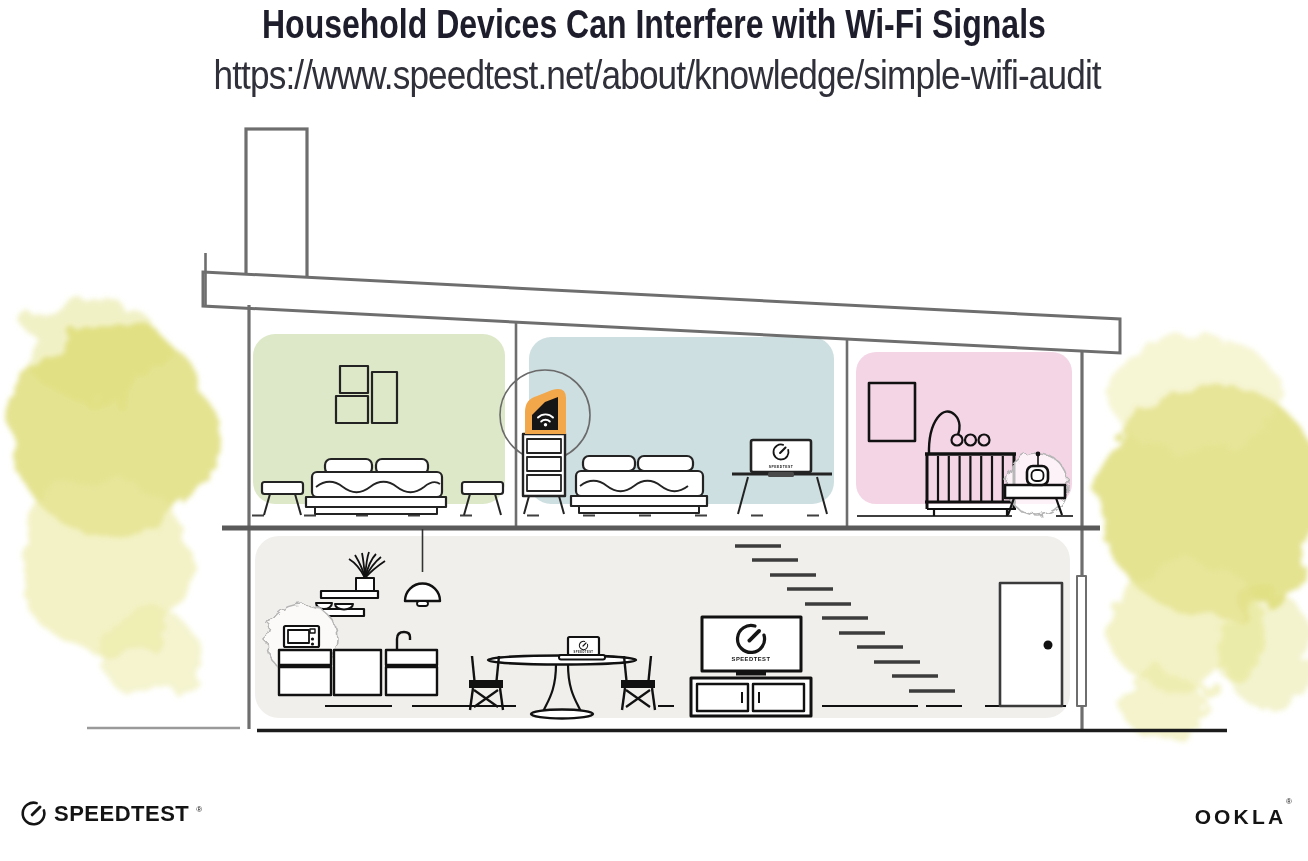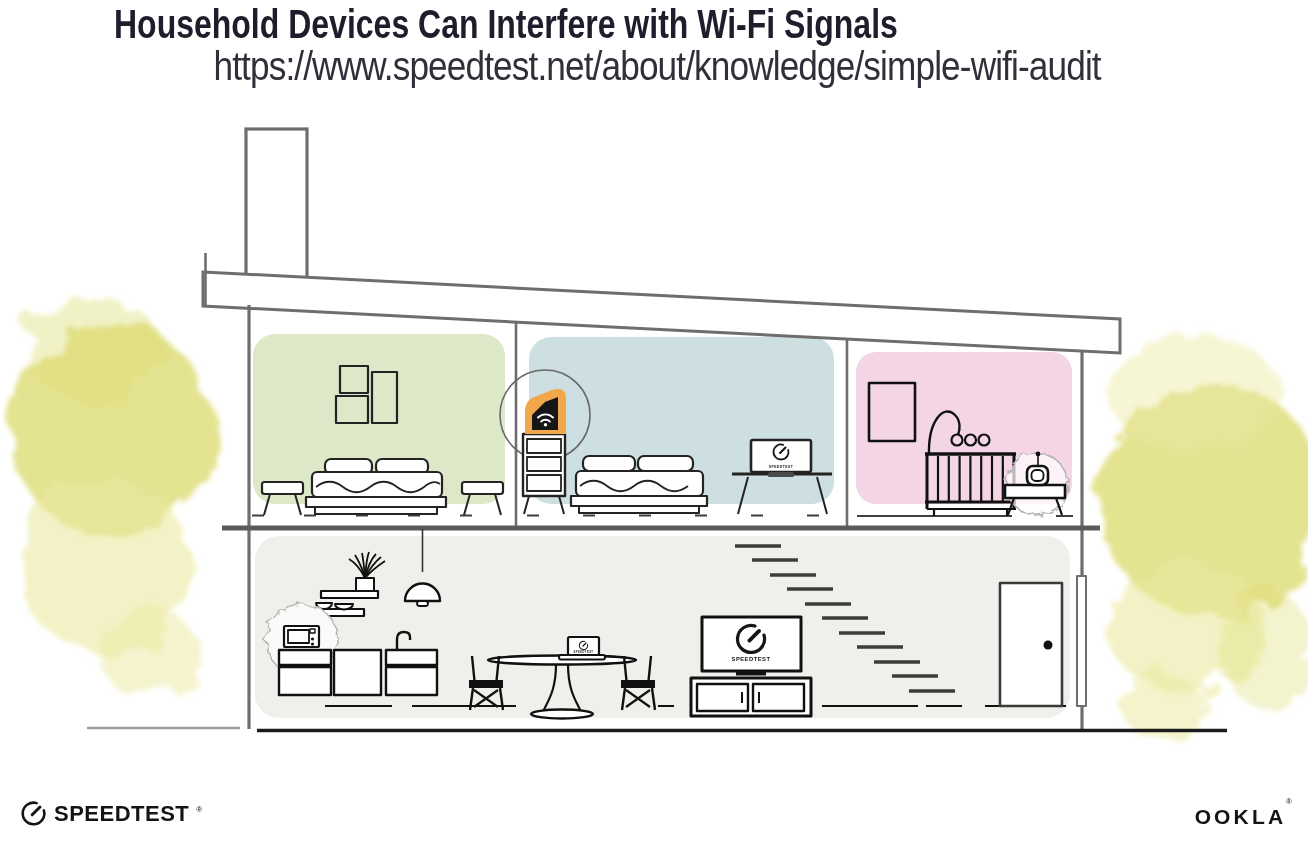--- a/index.html
+++ b/index.html
@@ -1,22 +1,22 @@
 <!DOCTYPE html>
 <html style="--title-ink: #1d1d2c; --line-gray: #6e6e6e; --floor-gray: #5a5a5a; --room-green: #dde8c9; --room-blue: #cedfe1; --room-pink: #f4d5e5; --room-gray: #f0efec; --router-orange: #f2a74b; --tree-yellow: #dddc74; --tree-yellow-light: #ebe9a0; --burst-gray: #b5b5b5;"><head>
 <meta charset="utf-8">
 <style>
   html,body{margin:0;padding:0;background:#fff;}
   .page{position:relative;width:1308px;height:861px;background:#fff;overflow:hidden;
         font-family:"Liberation Sans",sans-serif;}
   .art{position:absolute;left:0;top:0;}
-  .hdr{position:absolute;left:16px;right:0;top:2px;text-align:left;white-space:nowrap;}
+  .hdr{position:absolute;left:0;right:0;top:2px;text-align:center;white-space:nowrap;}
   .hdr .t{display:inline-block;font-size:40px;font-weight:700;
           color:var(--title-ink,#1d1d2c);transform:scaleX(.8);letter-spacing:0;}
-  .sub{position:absolute;left:0;right:0;top:44px;text-align:center;white-space:nowrap;padding-left:7px;}
+  .sub{position:absolute;left:0;right:0;top:53px;text-align:center;white-space:nowrap;padding-left:7px;}
   .sub .u{display:inline-block;font-size:40px;font-weight:400;color:#30303a;
           transform:scaleX(.88);letter-spacing:-1px;}
   .logo-st{position:absolute;left:20px;top:800px;display:flex;align-items:center;gap:7px;}
   .logo-st .st-text{font-size:22px;font-weight:700;letter-spacing:.5px;color:#141414;}
   .tm{font-size:8px;color:#141414;vertical-align:top;line-height:1;margin-top:-8px;}
   .logo-ookla{position:absolute;right:16px;top:806px;display:flex;align-items:flex-start;}
   .logo-ookla .ok-text{font-size:20px;font-weight:700;letter-spacing:3px;color:#141414;
                        transform:scaleX(1.05);transform-origin:right;}
   .scr{font-family:"Liberation Sans",sans-serif;font-weight:700;fill:#151515;
        text-anchor:middle;letter-spacing:.5px;}

